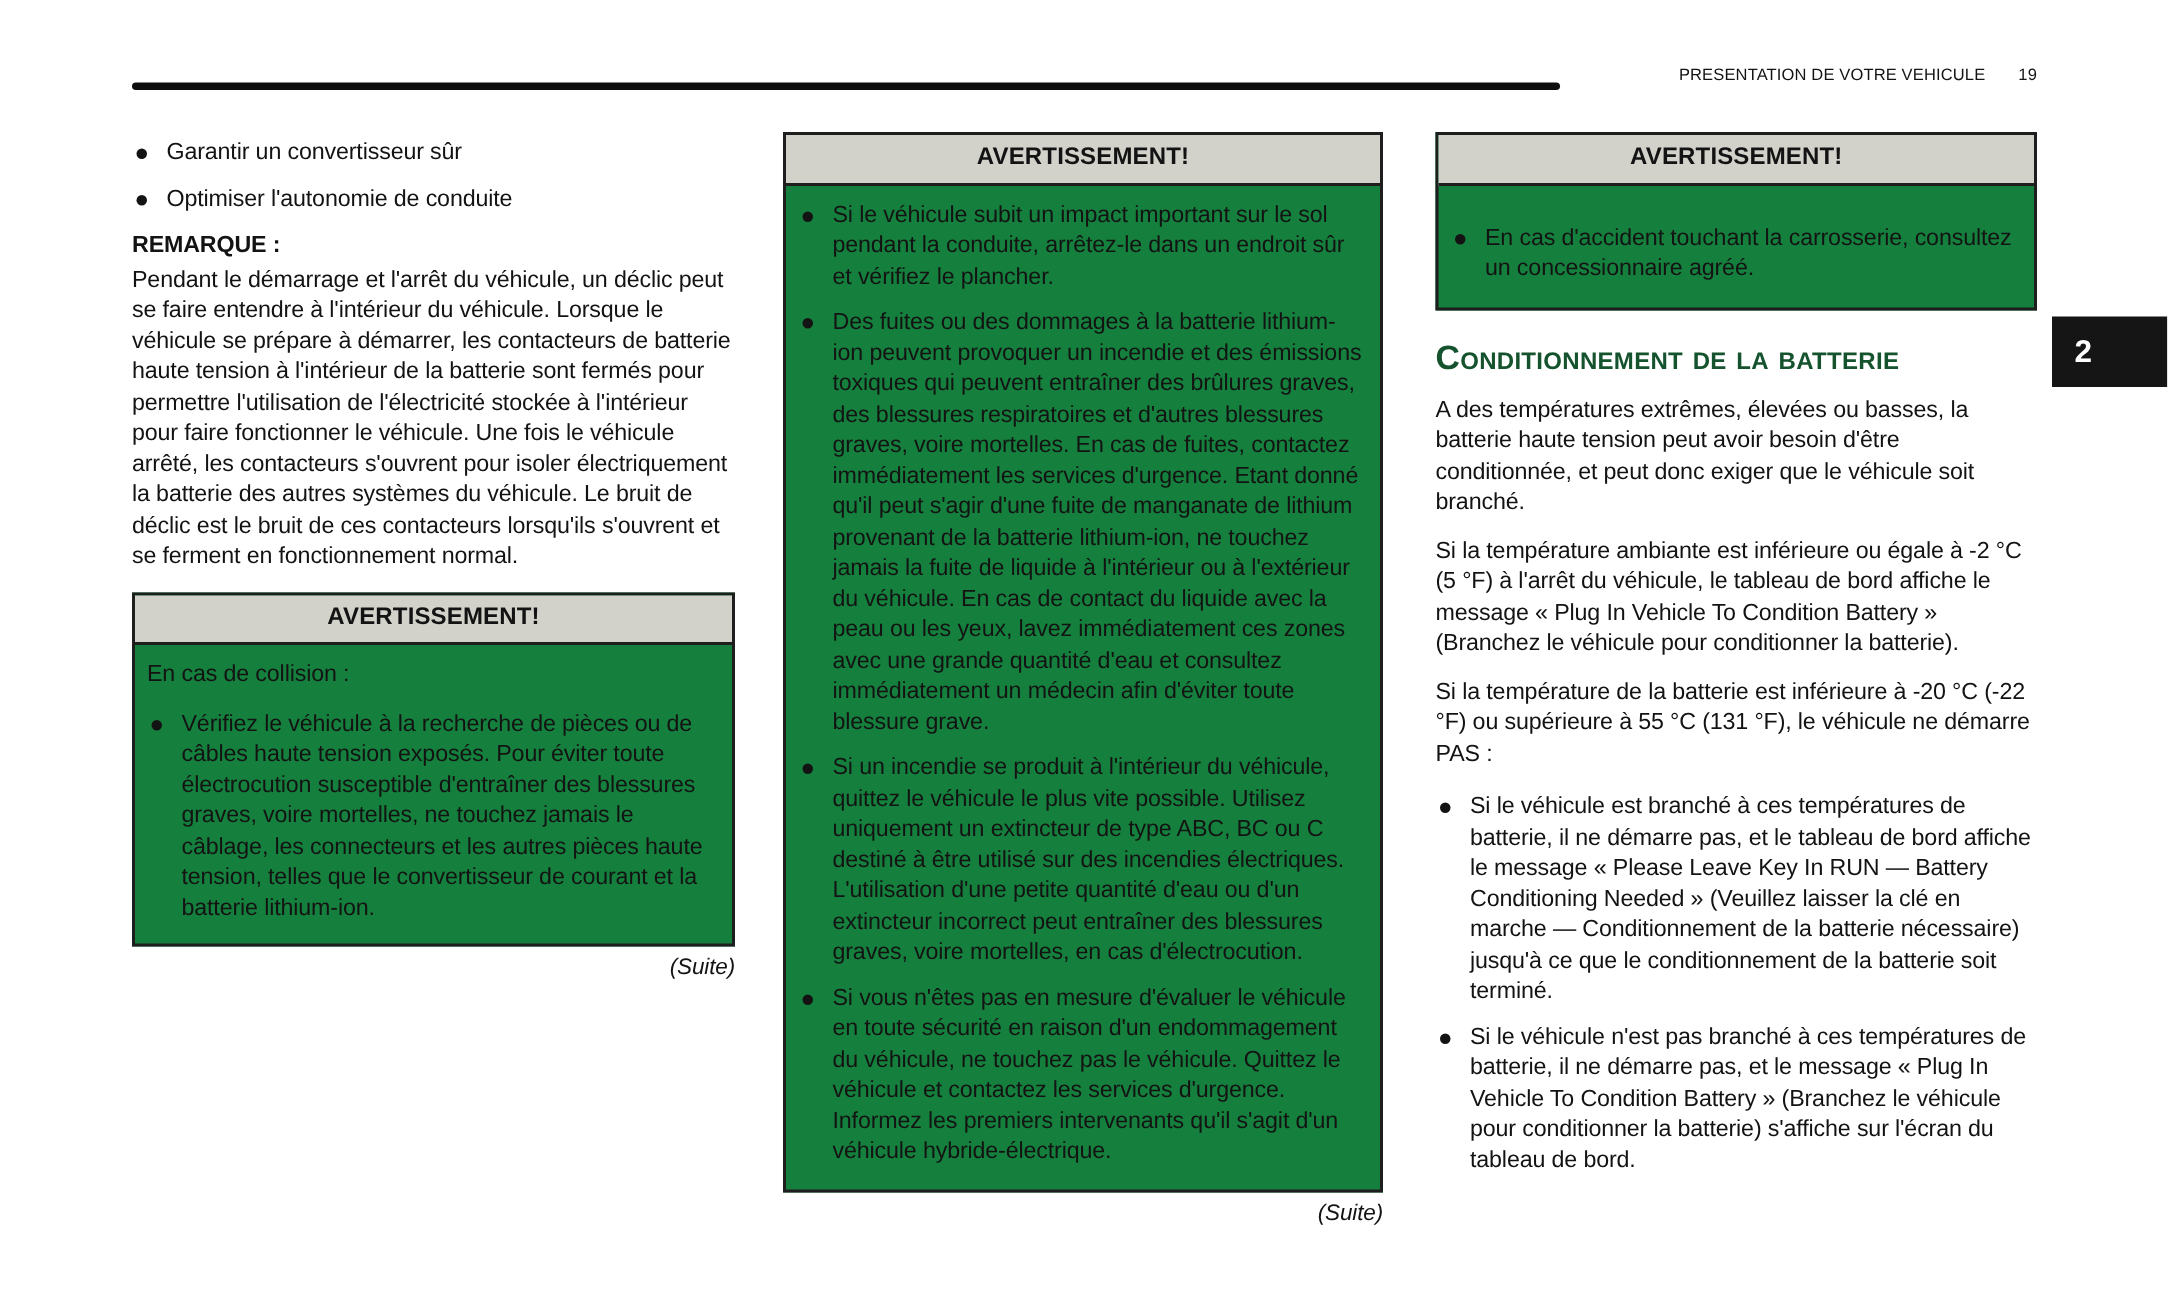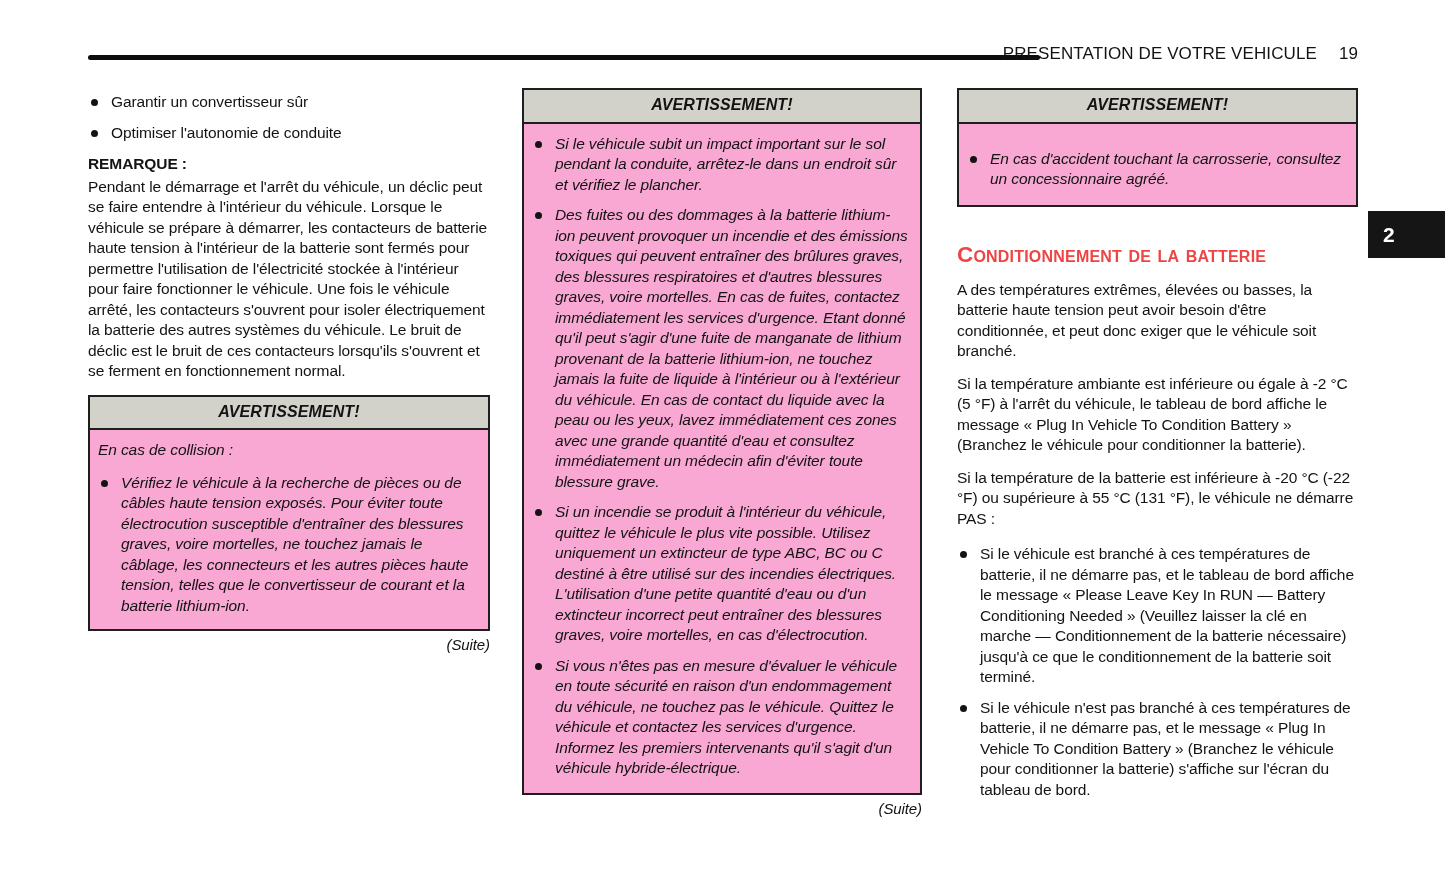--- a/index.html
+++ b/index.html
@@ -19,21 +19,21 @@
     left: 88px; top: 55px;
     width: 952px; height: 5px;
     background: #0d0d0d;
     border-radius: 3px;
   }
   .header-text {
     position: absolute;
     top: 44px; left: 1000px; width: 358px;
     display: flex; justify-content: flex-end; align-items: flex-start;
     gap: 22px;
-    font-size: 17px;
+    font-size: 11px;
     letter-spacing: 0.1px;
     color: #131313;
     white-space: nowrap;
   }
   
   .chapter-tab {
     position: absolute;
     left: 1368px; top: 211px;
     width: 77px; height: 47px;
     background: #151515;
@@ -64,22 +64,21 @@
     background: #131313;
     margin: 7px 13px 0 3px;
   }
   .btext { flex: 1; }
 
   .note-label { font-weight: bold; margin-top: 11px; }
   .note-text { margin-top: 2px; }
 
   .warnbox {
     border: 2px solid #1e1e1e;
-    background: #f9a8d4;
-    font-style: italic;
+    background: #15803d;
   }
   .warnhead {
     background: #d2d2cb;
     border-bottom: 2px solid #1e1e1e;
     text-align: center;
     font-weight: bold;
     font-size: 16px;
     padding: 5px 4px 6px 4px;
     letter-spacing: 0.1px;
   }
@@ -89,27 +88,27 @@
   .col2 .warnbox { min-height: 707px; }
   .col3 .warnbox .warnbody { padding-bottom: 15px; border-radius: 16px; }
 
   .suite {
     font-style: italic;
     text-align: right;
     margin-top: 4px;
     font-size: 15px;
   }
   .section-heading {
-    margin-top: 35px;
+    margin-top: 19px;
     font-variant: small-caps;
     font-weight: 600;
     font-size: 22.5px;
     letter-spacing: 0.2px;
     line-height: 26px;
-    color: #ef4444;
+    color: #14532d;
   }
   .para { margin-top: 12px; }
   .col3 .blist { margin-top: 15px; }
 </style>
 </head>
 <body>
 
 <div class="page">
 
   <div class="header-rule"></div>

